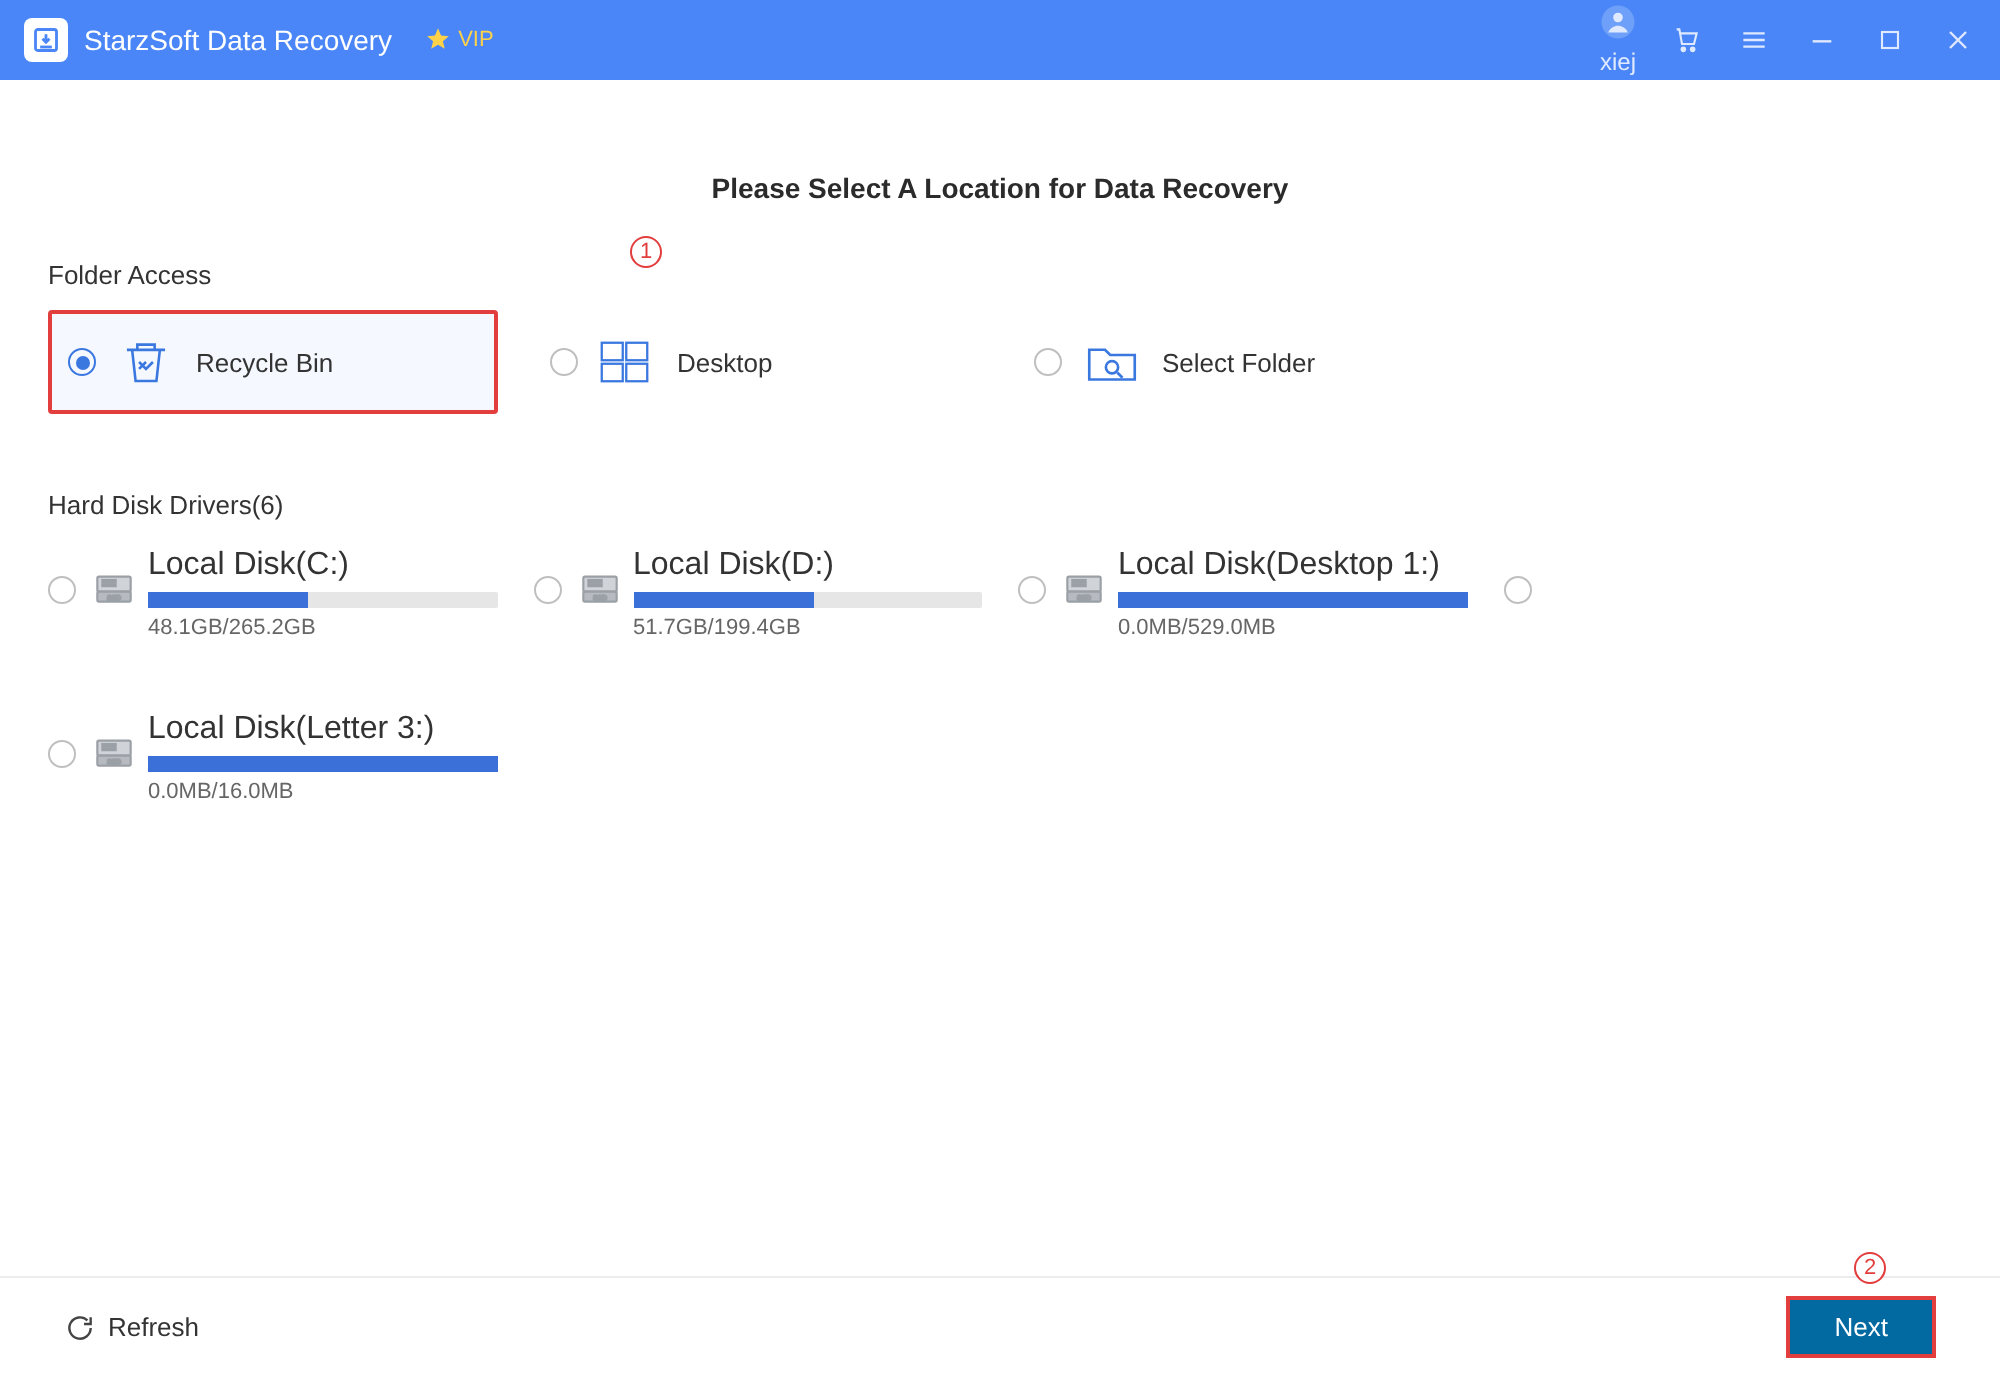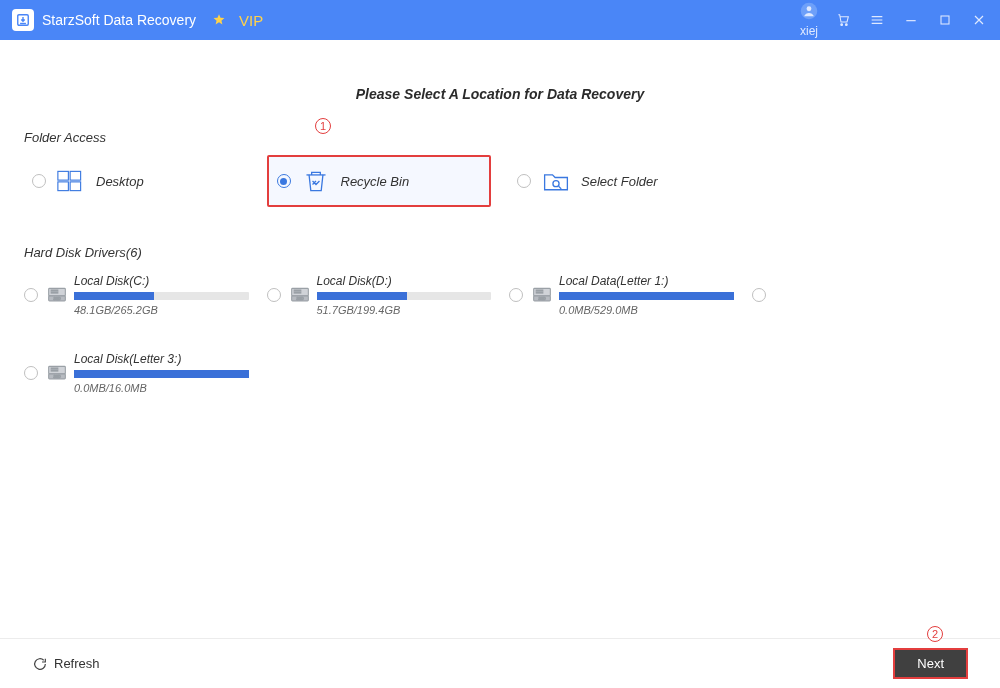--- a/index.html
+++ b/index.html
@@ -28,37 +28,36 @@
     border-radius: 4px;
     display: flex; align-items: center; justify-content: center;
     margin-right: 8px;
   }
   .app-logo svg { width: 14px; height: 14px; }
   .app-title { font-size: 14px; font-weight: 400; }
   .vip-badge {
     margin-left: 16px;
     display: flex; align-items: center;
     color: #ffd24a;
-    font-size: 15px;
-    gap: 13px;
+    font-size: 11px;
+    gap: 3px;
   }
   .vip-badge svg { width: 14px; height: 14px; }
   .titlebar-spacer { flex: 1; }
   .titlebar-right { display: flex; align-items: center; gap: 16px; }
   .user-chip { display: flex; align-items: center; gap: 4px; font-size: 12px; color: #dfe9ff; flex-direction: column; }
   .user-chip svg { width: 18px; height: 18px; }
   .tb-icon { width: 18px; height: 18px; display: flex; align-items: center; justify-content: center; cursor: pointer; }
   .tb-icon svg { width: 16px; height: 16px; }
 
   
   .content {
     padding: 0 24px;
     height: 598px;
     overflow: hidden;
-    font-style: italic;
   }
   .page-heading {
     text-align: center;
     font-size: 14px;
     font-weight: 600;
     color: #2b2b2b;
     margin-top: 46px;
     margin-bottom: 28px;
   }
   .section-label {
@@ -114,21 +113,21 @@
   .drive-item {
     display: flex;
     align-items: flex-start;
     gap: 8px;
     padding: 4px 0;
   }
   .drive-meta { display: flex; gap: 6px; flex: 1; }
   .disk-icon { width: 22px; display: flex; align-items: flex-start; justify-content: center; margin-top: 12px; }
   .disk-icon svg { width: 20px; height: 18px; }
   .drive-info { flex: 1; display: flex; flex-direction: column; gap: 4px; }
-  .drive-name { font-size: 12px; color: #333; }
+  .drive-name { font-size: 16px; color: #333; }
   .drive-bar {
     width: 100%; height: 8px;
     background: #e6e6e6;
     position: relative;
     border-radius: 1px;
   }
   .drive-bar .fill {
     position: absolute; left: 0; top: 0; bottom: 0;
     background: #3a70d8;
   }
@@ -157,21 +156,21 @@
     display: flex;
     align-items: center;
     justify-content: space-between;
   }
   .refresh-btn {
     display: flex; align-items: center; gap: 6px;
     font-size: 13px; color: #333; cursor: pointer;
   }
   .refresh-btn svg { width: 16px; height: 16px; }
   .next-btn {
-    background: #404040;
+    background: #0369a1;
     color: #fff;
     border: 2px solid #e33e3e;
     padding: 6px 22px;
     font-size: 13px;
     cursor: pointer;
   }
 </style>
 </head>
 <body class="rel-wrap">
 
@@ -229,45 +228,45 @@
     </div>
   </div>
 </div>
 
 <div class="content">
   <div class="page-heading">Please Select A Location for Data Recovery</div>
 
   <div class="section-label">Folder Access</div>
 
   <div class="quick-row">
+
+    <div class="qa-item selected">
+      <span class="radio checked"></span>
+      <span class="qa-icon">
+        <svg viewBox="0 0 32 30" fill="none" stroke="#3a78e0" stroke-width="1.5">
+          <path d="M5 8h22"></path>
+            <path d="M11 8V5h10v3"></path>
+          <path d="M8 8l2 18h12l2-18"></path>
+          <path d="M12 15l4 4 4-4M12 19l4-4"></path>
+        </svg>
+      </span>
+      <span class="qa-label">Recycle Bin</span>
+    </div>
 
     <div class="qa-item">
       <span class="radio"></span>
       <span class="qa-icon">
         <svg viewBox="0 0 32 28" fill="none" stroke="#3a78e0" stroke-width="1.3">
           <rect x="1" y="3" width="12" height="10"></rect>
             <rect x="15" y="3" width="12" height="10"></rect>
           <rect x="1" y="15" width="12" height="10"></rect>
             <rect x="15" y="15" width="12" height="10"></rect>
         </svg>
       </span>
       <span class="qa-label">Desktop</span>
-    </div>
-
-    <div class="qa-item selected">
-      <span class="radio checked"></span>
-      <span class="qa-icon">
-        <svg viewBox="0 0 32 30" fill="none" stroke="#3a78e0" stroke-width="1.5">
-          <path d="M5 8h22"></path>
-            <path d="M11 8V5h10v3"></path>
-          <path d="M8 8l2 18h12l2-18"></path>
-          <path d="M12 15l4 4 4-4M12 19l4-4"></path>
-        </svg>
-      </span>
-      <span class="qa-label">Recycle Bin</span>
     </div>
 
     <div class="qa-item">
       <span class="radio"></span>
       <span class="qa-icon">
         <svg viewBox="0 0 32 28" fill="none" stroke="#3a78e0" stroke-width="1.5">
           <path d="M3 7h9l3 3h14v14H3z"></path>
           <circle cx="16" cy="17" r="3.5"></circle>
             <path d="M19 20l3 3"></path>
         </svg>
@@ -329,21 +328,21 @@
           <span class="disk-icon">
             <svg viewBox="0 0 24 20" fill="none" stroke="#9aa0a6" stroke-width="1.3">
               <rect x="2" y="2" width="20" height="9" rx="1" fill="#d0d3d8"></rect>
               <rect x="2" y="11" width="20" height="6" rx="1" fill="#b7bbc1"></rect>
               <text x="12" y="16" font-size="4" text-anchor="middle" fill="#6a6f76">SSD</text>
               <rect x="5" y="4" width="8" height="1.2" fill="#9aa0a6"></rect>
               <rect x="5" y="6.5" width="8" height="1.2" fill="#9aa0a6"></rect>
             </svg>
           </span>
           <div class="drive-info">
-            <div class="drive-name">Local Data(Letter 1:)</div>
+            <div class="drive-name">Local Disk(Desktop 1:)</div>
             <div class="drive-bar">
               <div class="fill" style="width:100%"></div>
             </div>
             <div class="drive-usage">0.0MB/529.0MB</div>
           </div>
         </div>
       </div>
       <div class="drive-item">
         <span class="radio" style="margin-top:14px"></span>
       </div>

